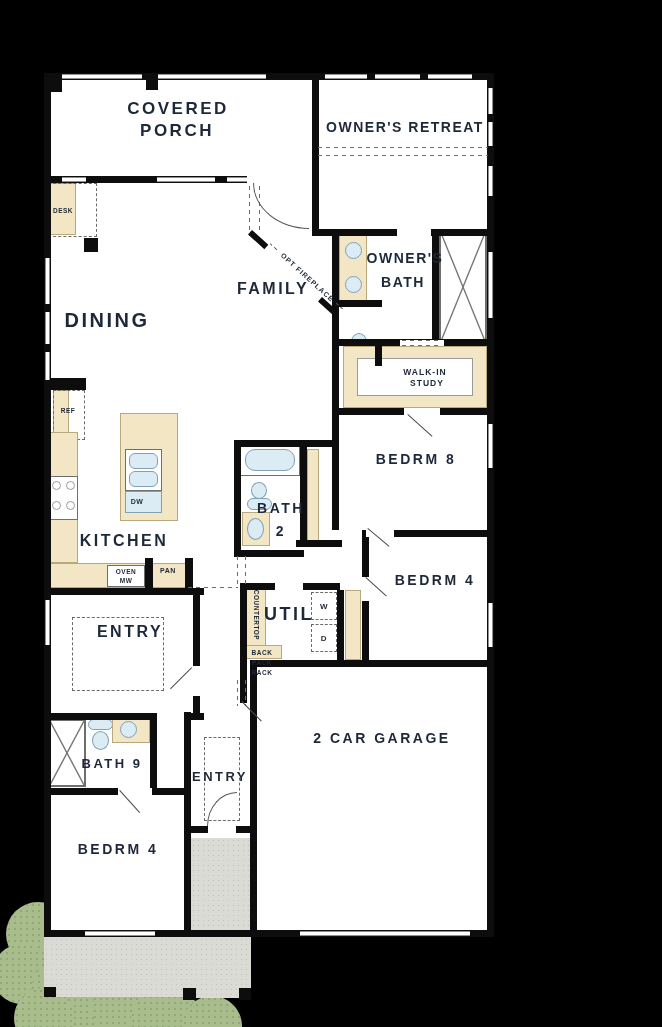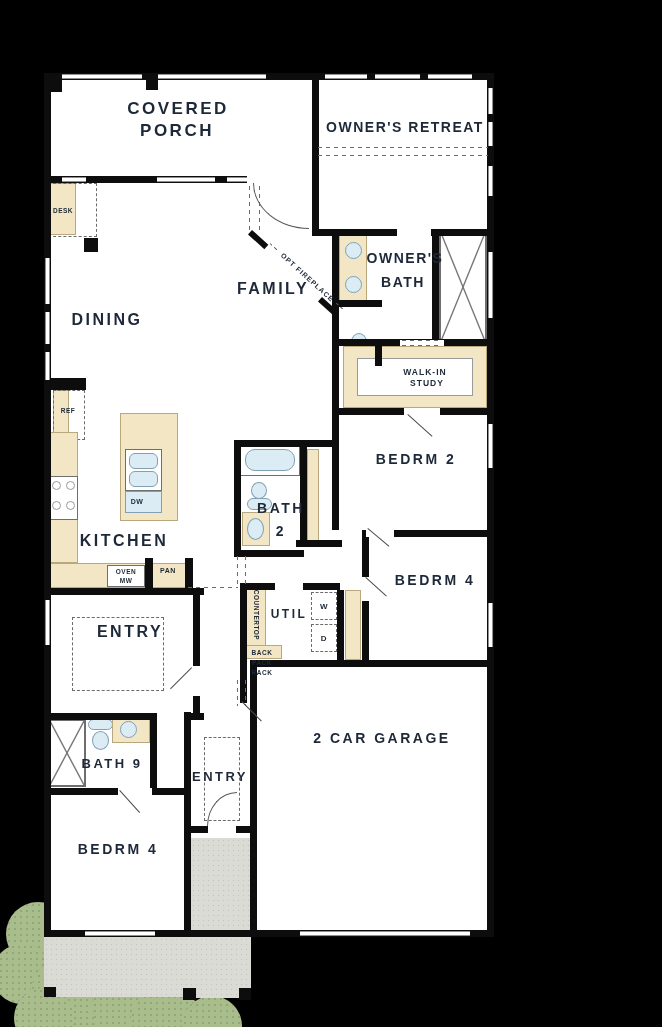--- a/index.html
+++ b/index.html
@@ -218,31 +218,31 @@
   <div class="leaf" style="left:368px;top:528px;width:28px;transform:rotate(40deg)"></div>
   <div class="leaf" style="left:366px;top:577px;width:28px;transform:rotate(42deg)"></div>
   <div class="leaf" style="left:242px;top:701px;width:28px;transform:rotate(45deg)"></div>
   <div class="leaf" style="left:120px;top:790px;width:30px;transform:rotate(48deg)"></div>
   <div class="leaf" style="left:192px;top:668px;width:30px;transform:rotate(135deg)"></div>
 
   <div class="lbl" style="left:178px;top:109px;font-size:17px">COVERED</div>
   <div class="lbl" style="left:177px;top:131px;font-size:17px">PORCH</div>
   <div class="lbl" style="left:405px;top:127px;font-size:14px;letter-spacing:1.5px">OWNER'S RETREAT</div>
   <div class="lbl" style="left:273px;top:289px;font-size:16px">FAMILY</div>
-  <div class="lbl" style="left:107px;top:320px;font-size:16px">DINING</div>
+  <div class="lbl" style="left:107px;top:320px;font-size:20px">DINING</div>
   <div class="lbl" style="left:405px;top:258px;font-size:14px;letter-spacing:1.5px">OWNER'S</div>
   <div class="lbl" style="left:403px;top:282px;font-size:14px;letter-spacing:1.5px">BATH</div>
   <div class="lbl" style="left:425px;top:372px;font-size:8.5px;letter-spacing:1px;font-weight:700">WALK-IN</div>
   <div class="lbl" style="left:427px;top:383px;font-size:8.5px;letter-spacing:1px;font-weight:700">STUDY</div>
-  <div class="lbl" style="left:416px;top:459px;font-size:14px">BEDRM 2</div>
+  <div class="lbl" style="left:416px;top:459px;font-size:14px">BEDRM 8</div>
   <div class="lbl" style="left:281px;top:508px;font-size:14px">BATH</div>
   <div class="lbl" style="left:281px;top:531px;font-size:14px">2</div>
   <div class="lbl" style="left:124px;top:541px;font-size:16px">KITCHEN</div>
   <div class="lbl" style="left:435px;top:580px;font-size:14px">BEDRM 4</div>
-  <div class="lbl" style="left:289px;top:614px;font-size:12px">UTIL</div>
+  <div class="lbl" style="left:289px;top:614px;font-size:18px">UTIL</div>
   <div class="lbl" style="left:130px;top:632px;font-size:16px">ENTRY</div>
   <div class="lbl" style="left:382px;top:738px;font-size:14px">2 CAR GARAGE</div>
   <div class="lbl" style="left:112px;top:763px;font-size:13px">BATH 9</div>
   <div class="lbl" style="left:220px;top:776px;font-size:13px">ENTRY</div>
   <div class="lbl" style="left:118px;top:849px;font-size:14px">BEDRM 4</div>
 
   <div class="lbl sm" style="left:63px;top:210px;font-size:6.5px">DESK</div>
   <div class="lbl sm" style="left:68px;top:410px;font-size:6.5px">REF</div>
   <div class="lbl sm" style="left:137px;top:501px;font-size:7px">DW</div>
   <div class="lbl sm" style="left:126px;top:571px;font-size:6.5px">OVEN</div>

